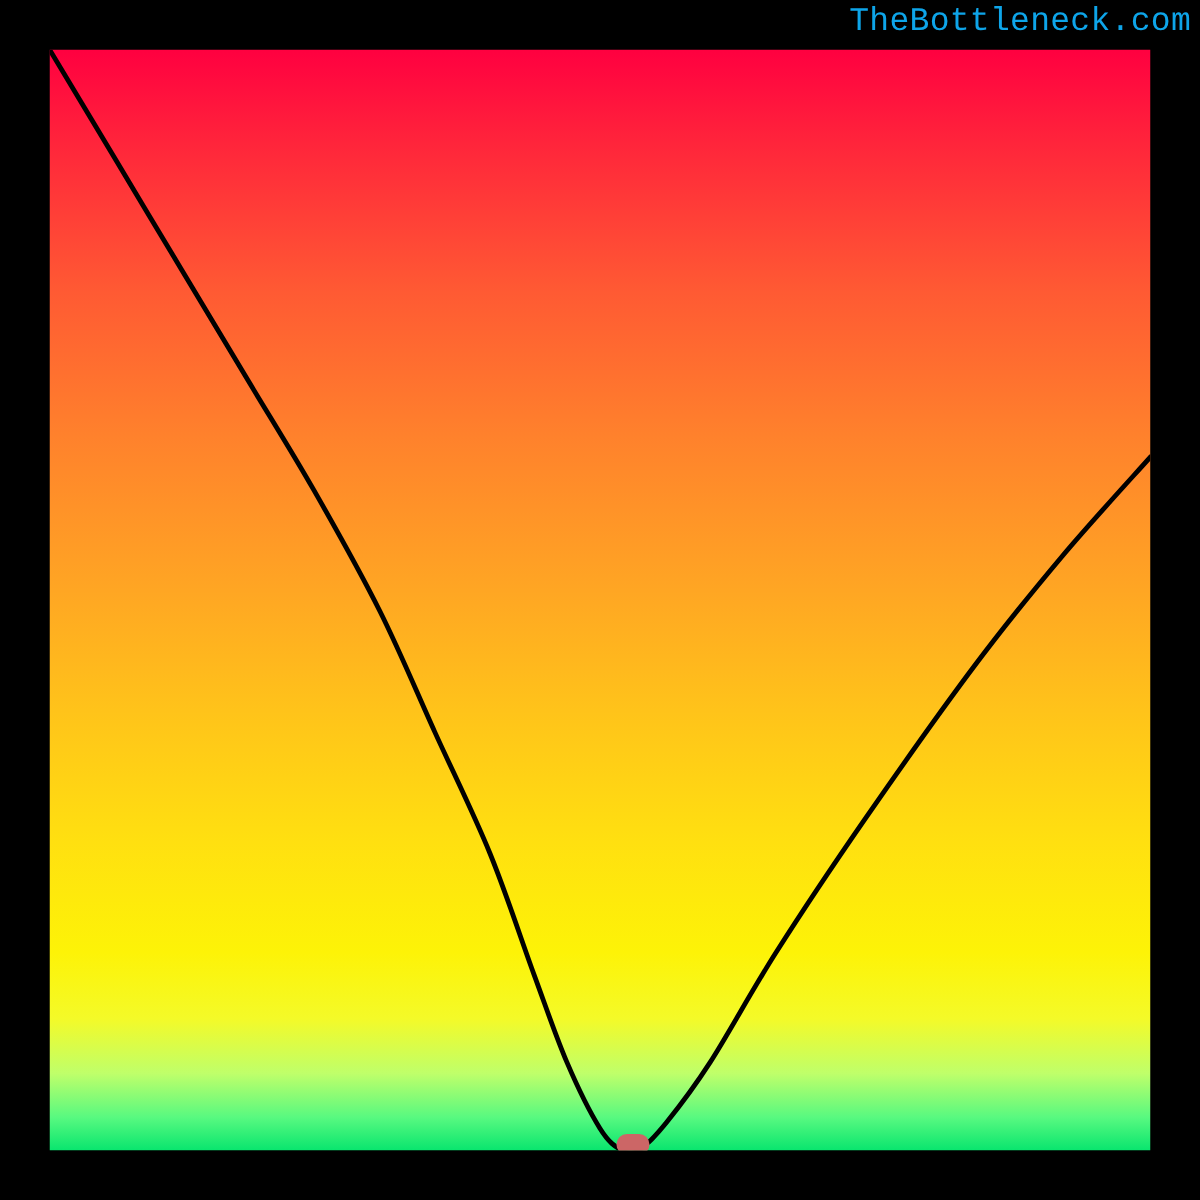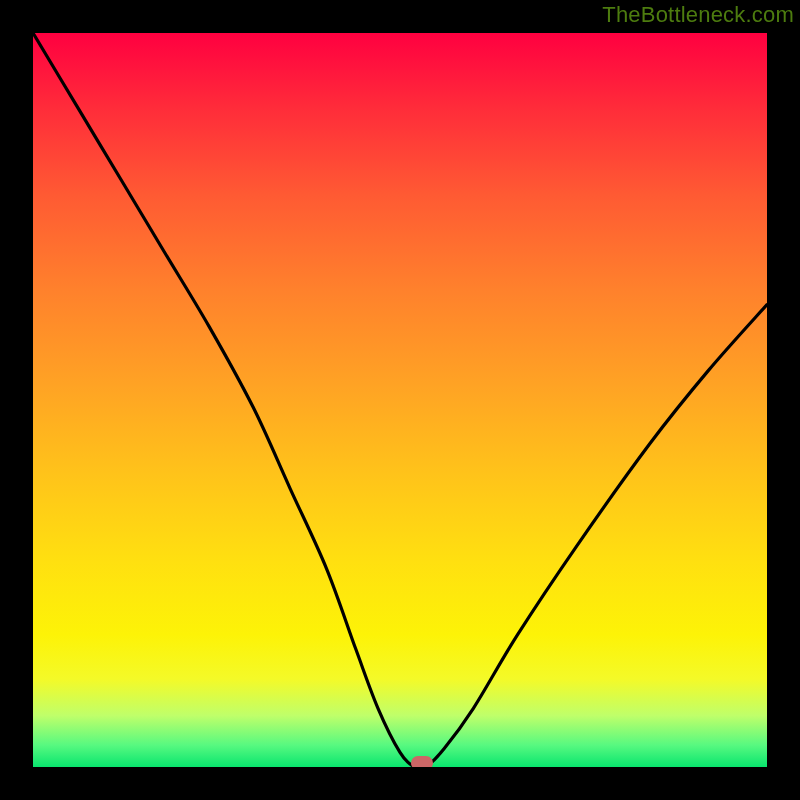--- a/index.html
+++ b/index.html
@@ -8,25 +8,26 @@
     width: 800px;
     height: 800px;
     background: #000;
     position: relative;
     font-family: Arial, Helvetica, sans-serif;
   }
   .watermark {
     position: absolute;
     top: 2px;
     right: 6px;
-    color: #4d7c0f;
+    color: #0ea5e9;
     font-size: 22px;
     font-weight: 400;
     letter-spacing: 0.2px;
     z-index: 10;
+    font-family: Liberation Mono, monospace;
   }
   .plot-area {
     position: absolute;
     left: 33px;
     top: 33px;
     width: 734px;
     height: 734px;
     overflow: hidden;
   }
   .gradient {

